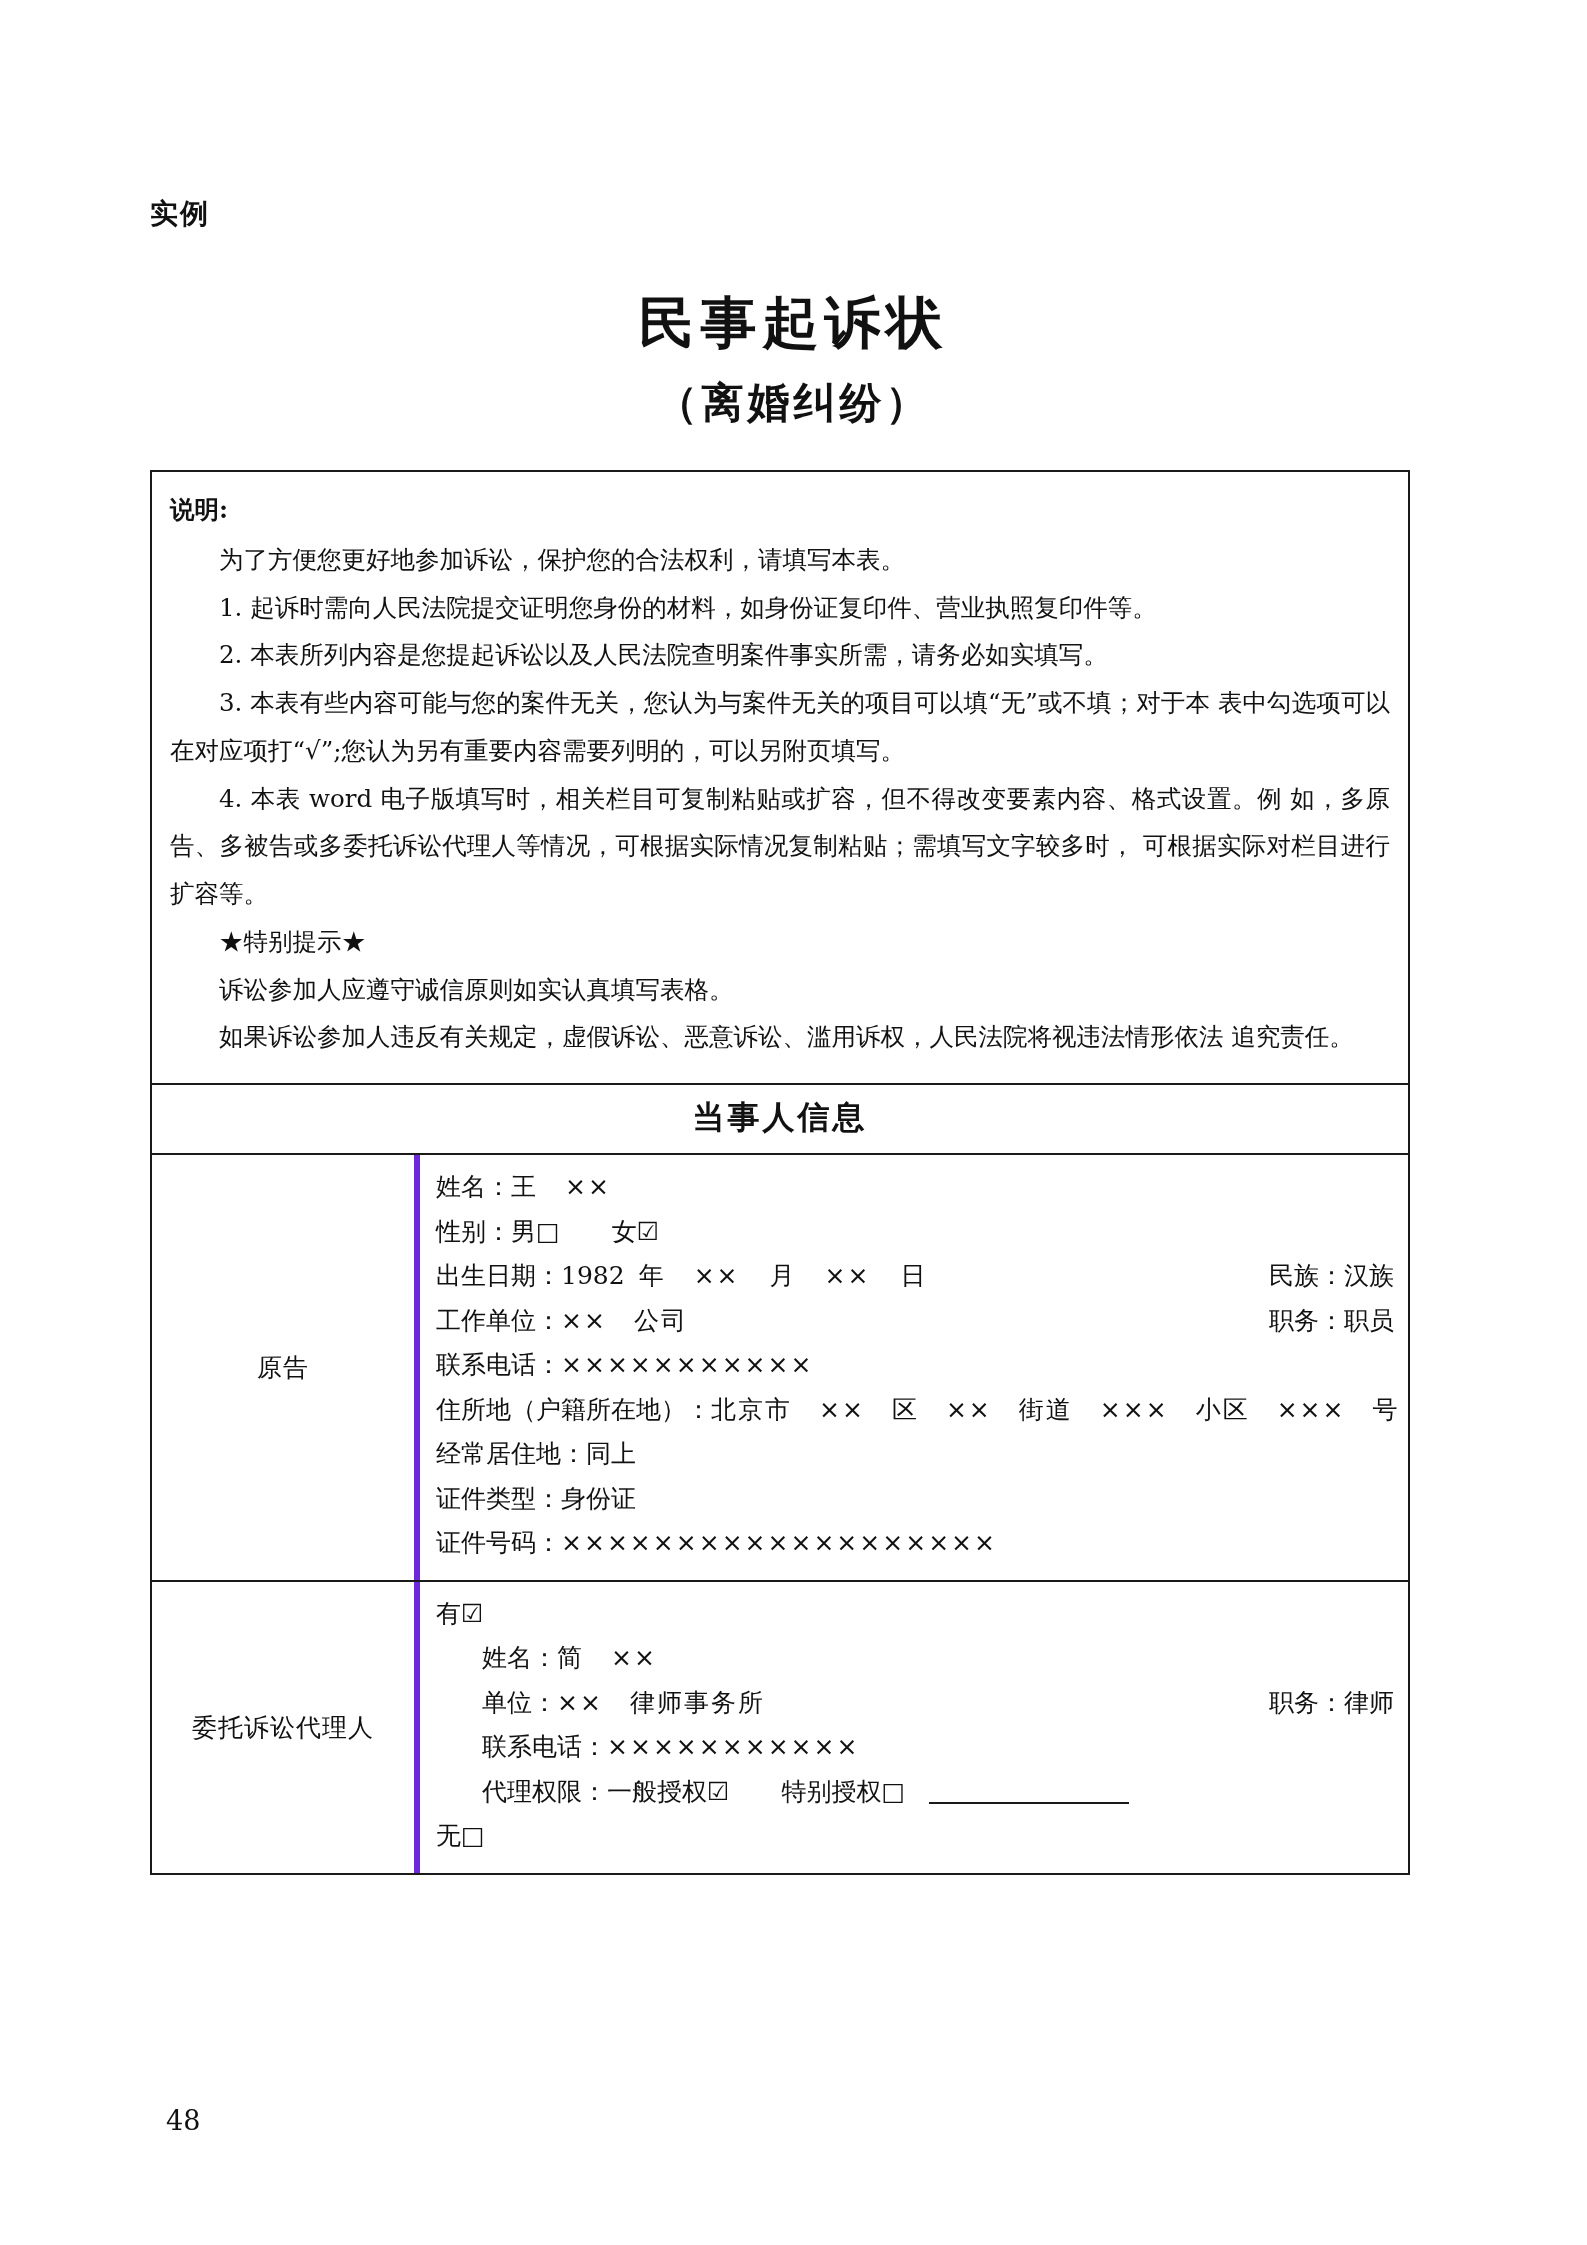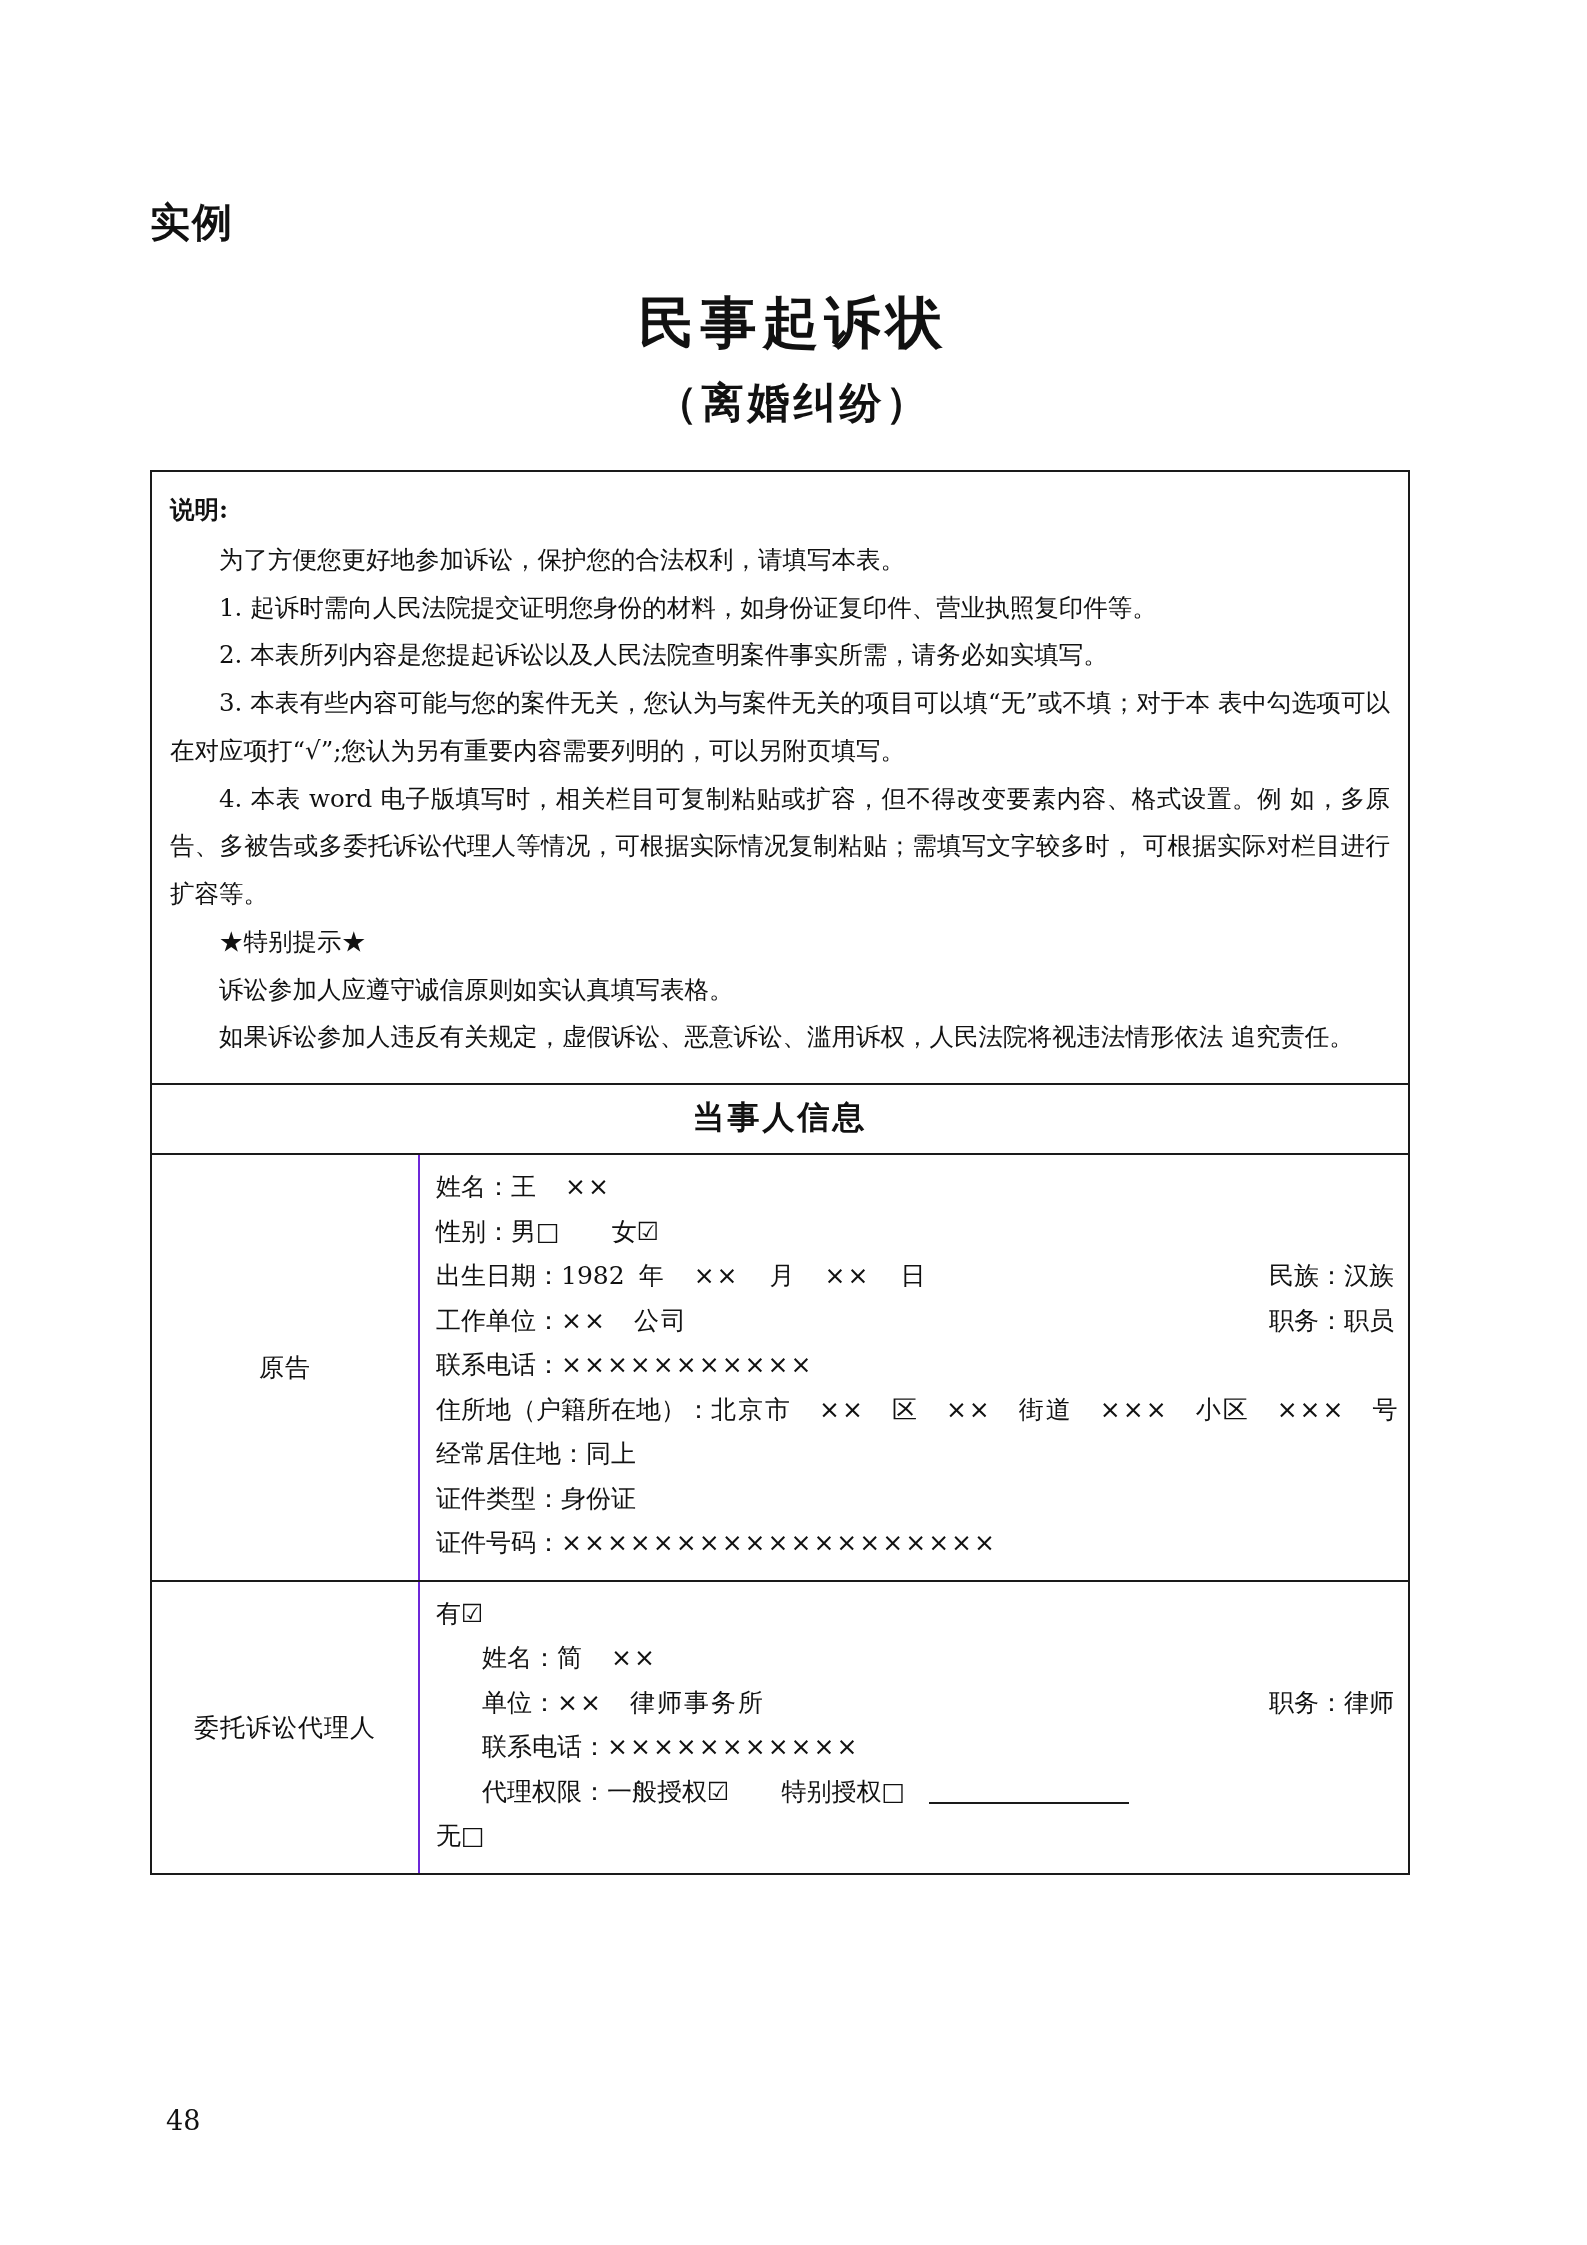--- a/index.html
+++ b/index.html
@@ -21,21 +21,21 @@
     height: 2245px;
     background: #ffffff;
     box-sizing: border-box;
   }
 
   
   .example-label {
     position: absolute;
     left: 150px;
     top: 195px;
-    font-size: 40px;
+    font-size: 28px;
     font-weight: bold;
     letter-spacing: 2px;
     font-family: "DejaVu Serif", "Liberation Serif", serif;
   }
 
   
   .doc-title {
     position: absolute;
     left: 0;
     right: 0;
@@ -103,21 +103,21 @@
     letter-spacing: 3px;
     padding: 11px 0 13px 0;
     box-sizing: border-box;
     border-radius: 12px;
   }
 
   
   .label-cell {
     width: 268px;
     flex: 0 0 268px;
-    border-right: 2px solid #6d28d9;
+    border-right: 6px solid #6d28d9;
     display: flex;
     align-items: center;
     justify-content: center;
     font-size: 25px;
     letter-spacing: 1px;
     box-sizing: border-box;
     padding: 8px 4px;
   }
   .field-cell {
     flex: 1 1 auto;

